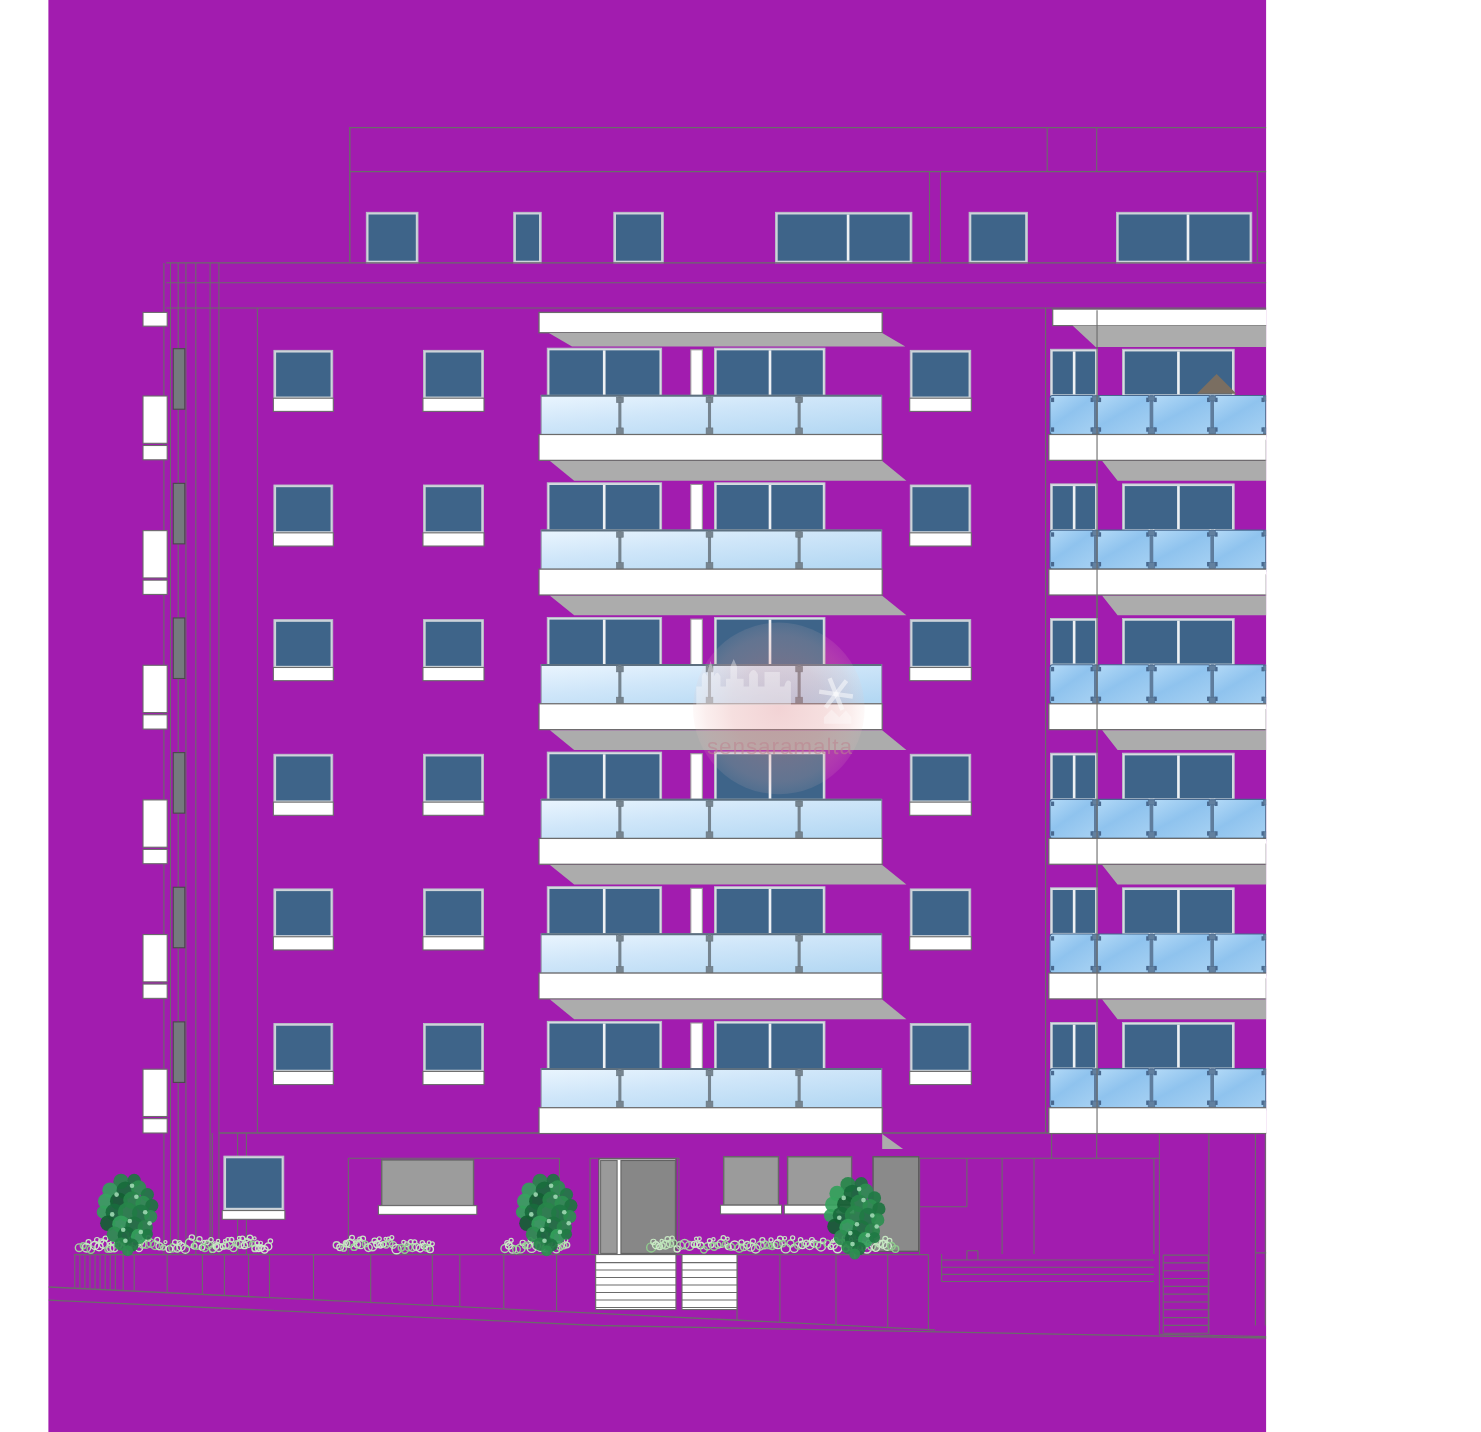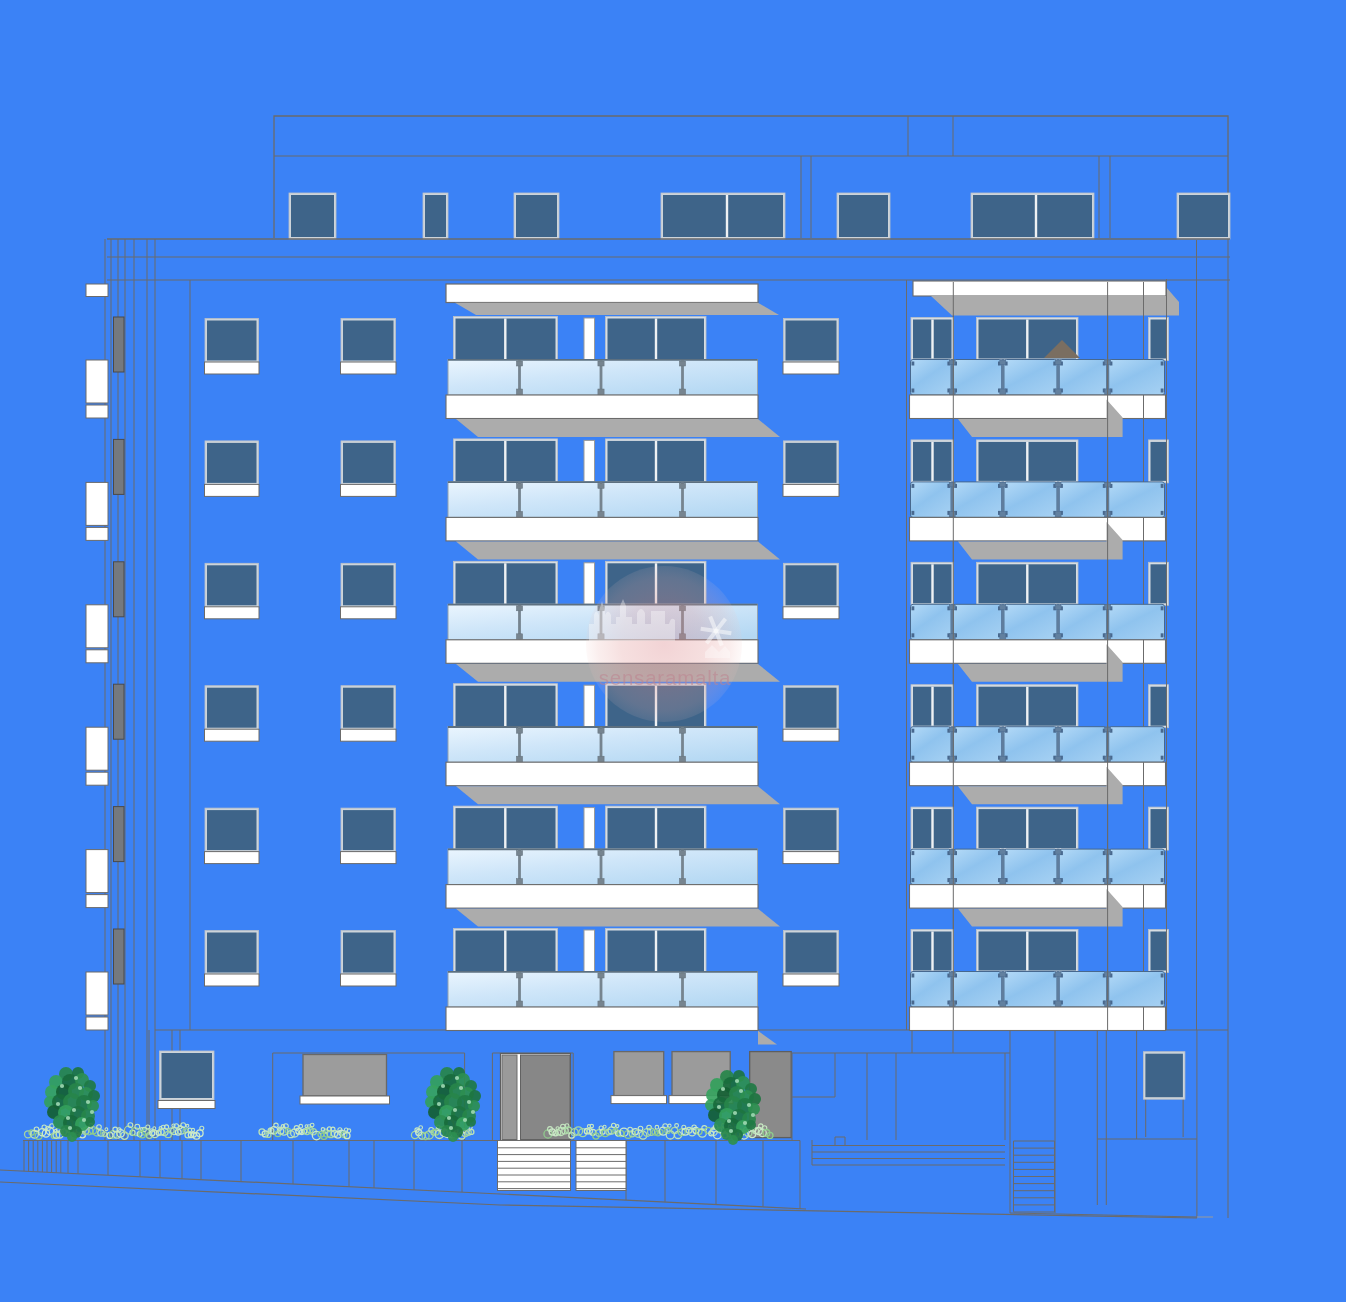--- a/index.html
+++ b/index.html
@@ -1,17 +1,17 @@
 <!DOCTYPE html>
 <html><head>
 <meta charset="utf-8">
 <title>Elevation</title>
 <style>
 html,body{margin:0;padding:0;background:#ffffff;font-family:"Liberation Sans",sans-serif;}
-#page{width:1346px;height:1302px;position:relative;background:#3b82f6;overflow:hidden;}
+#page{width:1107px;height:1302px;position:relative;background:#a21caf;overflow:hidden;margin-left:44px;}
 </style>
 </head>
 <body>
 
 <div id="page">
 <svg width="1346" height="1302" viewBox="0 0 1346 1302" xmlns="http://www.w3.org/2000/svg">
 <defs>
 <linearGradient id="gm" x1="0" y1="0" x2="0.85" y2="1">
 <stop offset="0" stop-color="#eaf5fe"></stop>
           <stop offset="0.45" stop-color="#cfe6f9"></stop>

